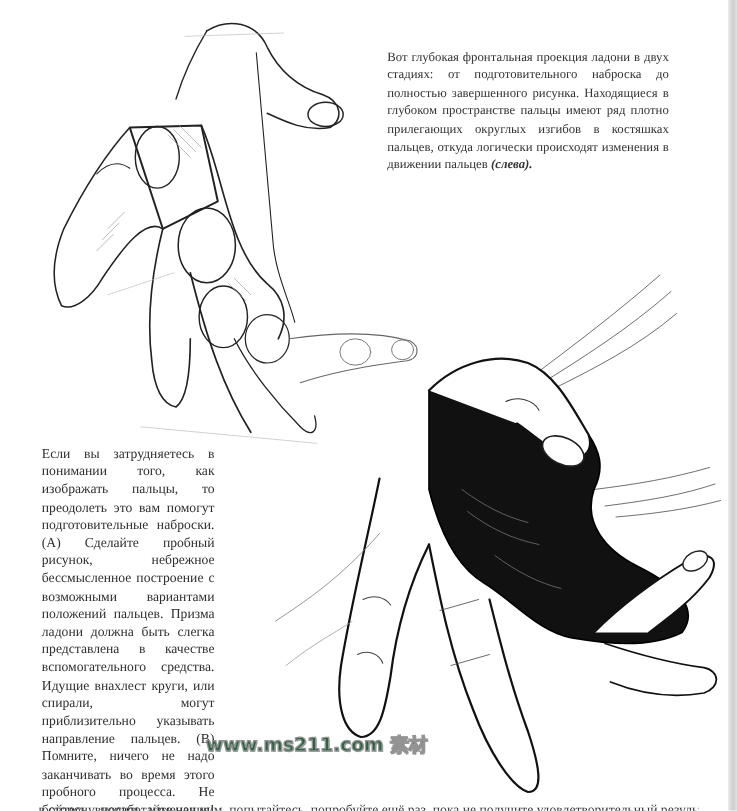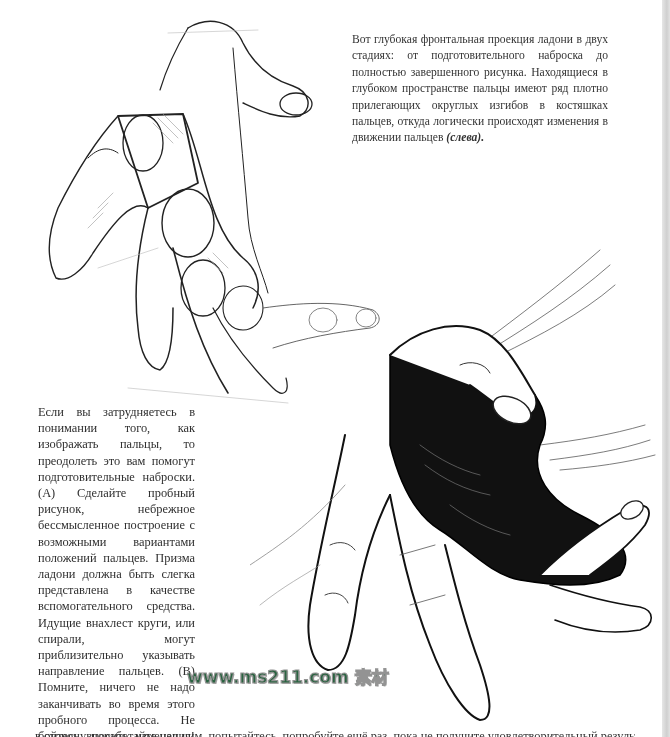--- a/index.html
+++ b/index.html
@@ -1,20 +1,20 @@
 <!DOCTYPE html>
 <html><head>
 <meta charset="utf-8">
 <style>
   html, body { margin: 0; padding: 0; background: #ffffff; }
   body { width: 670px; height: 737px; position: relative; overflow: hidden;
          font-family: "Liberation Serif", "DejaVu Serif", serif; color: #2a2a2a; }
   .page-edge { position: absolute; top: 0; right: 0; width: 8px; height: 737px;
                background: linear-gradient(to right, #e6e6e6, #cfcfcf 60%, #e2e2e2); }
-  .caption { position: absolute; left: 352px; top: 32px; width: 256px;
+  .caption { position: absolute; left: 352px; top: 44px; width: 256px;
              font-size: 11.6px; line-height: 16.4px; text-align: justify; color: #333; }
   .caption .ref { font-weight: bold; font-style: italic; }
   .body-text { position: absolute; left: 38px; top: 404px; width: 157px;
                font-size: 12.4px; line-height: 16.2px; text-align: justify; color: #2f2f2f; }
   .bottom-line { position: absolute; left: 35px; top: 728px; width: 600px; height: 12px;
                  overflow: hidden; font-size: 12.4px; line-height: 16px; color: #333; white-space: nowrap; }
   .sketch { position: absolute; left: 38px; top: 8px; width: 360px; height: 400px; }
   .finished { position: absolute; left: 250px; top: 245px; width: 420px; height: 492px; }
   svg { display: block; }
   .watermark { position: absolute; left: 187px; top: 666px; font-family: "DejaVu Sans", sans-serif;

